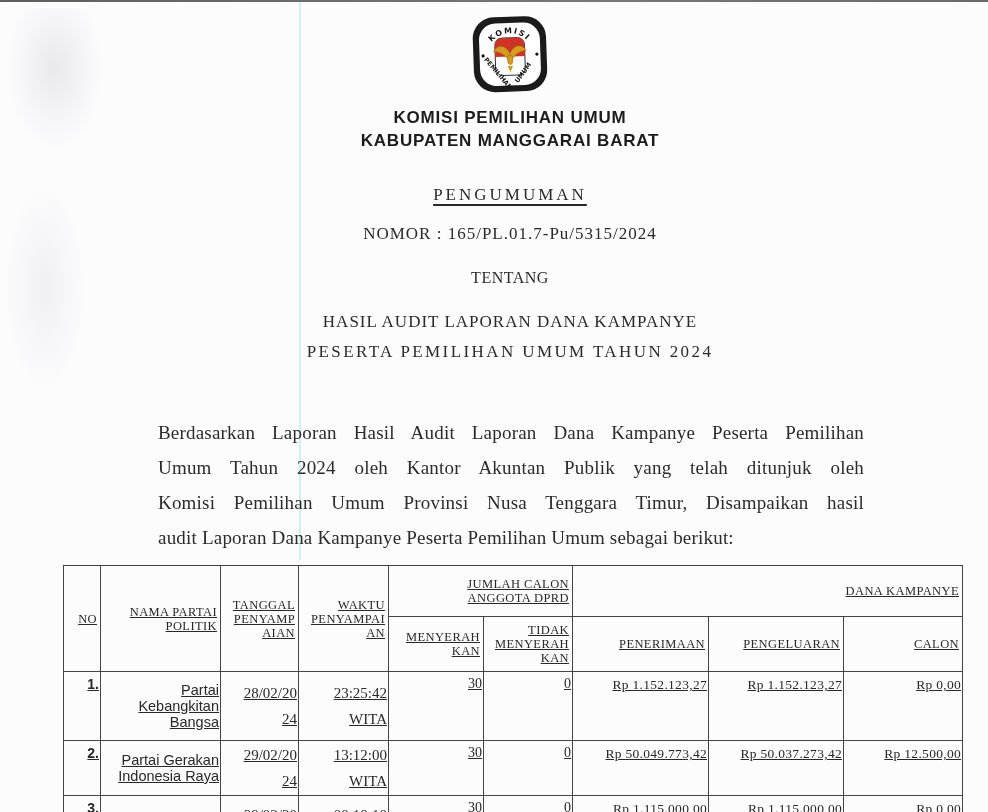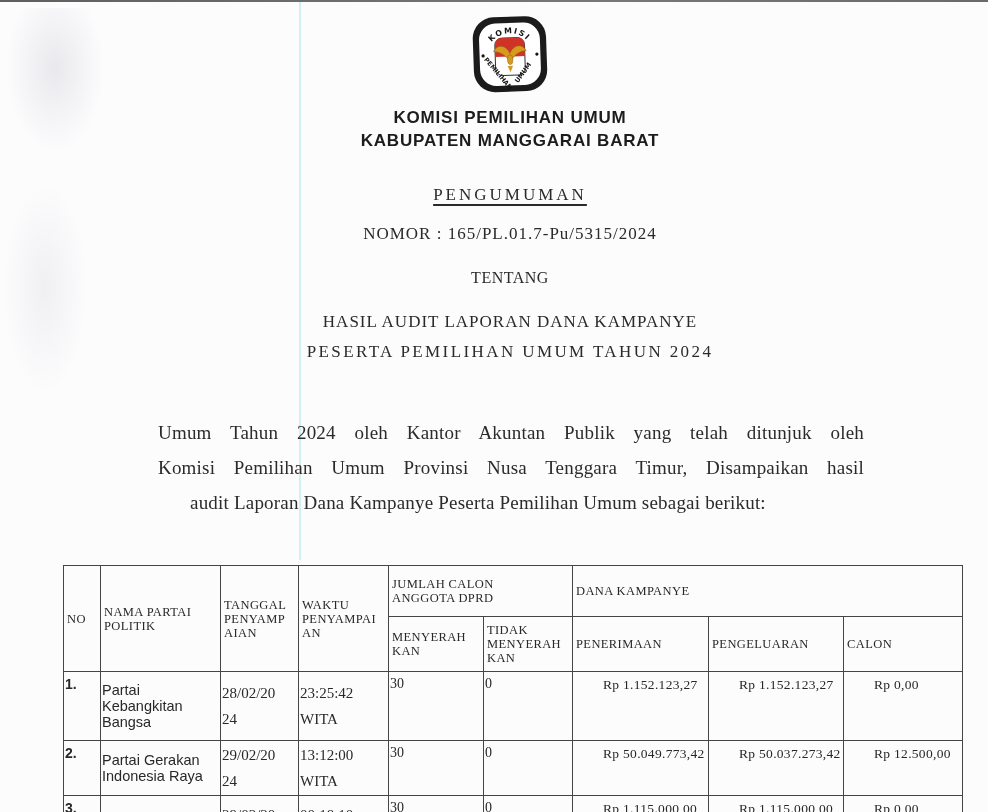--- a/index.html
+++ b/index.html
@@ -27,26 +27,26 @@
   #announcement { top:185px; font-size:17px; letter-spacing:3px; color:#2a2a2a;
     text-decoration:underline; text-underline-offset:4px; text-decoration-thickness:1.5px; }
   #number-line { top:224px; font-size:17px; letter-spacing:1px; color:#2a2a2a; }
   #about { top:269px; font-size:16px; letter-spacing:.5px; color:#2a2a2a; }
   #subject1 { top:312px; font-size:17px; letter-spacing:1px; color:#2a2a2a; }
   #subject2 { top:342px; font-size:17px; letter-spacing:2.4px; color:#2a2a2a; }
   
   #body-par { position:absolute; top:415px; left:158px; width:706px;
     font-size:19px; line-height:35px; letter-spacing:.2px; color:#2b2b2b; }
   .par-line { text-align:justify; text-align-last:justify; }
-  .par-line.last { text-align-last:left;margin-left:32px; }
+  .par-line.last { text-align-last:left; }
   
   #audit-table { position:absolute; top:565px; left:63px; width:899px;
     border-collapse:collapse; table-layout:fixed; color:#282828; }
   #audit-table th, #audit-table td { border:1px solid #454545; white-space:pre-line;
-    text-align:left; overflow:hidden; }
+    text-align:right; overflow:hidden;text-decoration:underline; }
   #audit-table th { font-weight:normal; font-size:12.5px; letter-spacing:.4px;
     line-height:14px; vertical-align:middle; padding:2px 3px; }
   tr.h1 th { height:46px; }
   tr.h2 th { height:50px;margin-left:44px; }
   tr.r0 td { height:62px; }
   tr.r1 td { height:44px; }
   tr.r2 td { height:58px; }
   .c-no  { font-family:"Liberation Sans", sans-serif; font-weight:700; font-size:14px;
     vertical-align:top; padding-top:4px; }
   .c-nama{ font-family:"Liberation Sans", sans-serif; font-size:14.5px; line-height:16px;
@@ -88,20 +88,21 @@
 
   <div id="org1" class="cline org">KOMISI PEMILIHAN UMUM</div>
   <div id="org2" class="cline org">KABUPATEN MANGGARAI BARAT</div>
   <div id="announcement" class="cline">PENGUMUMAN</div>
   <div id="number-line" class="cline">NOMOR : 165/PL.01.7-Pu/5315/2024</div>
   <div id="about" class="cline">TENTANG</div>
   <div id="subject1" class="cline">HASIL AUDIT LAPORAN DANA KAMPANYE</div>
   <div id="subject2" class="cline">PESERTA PEMILIHAN UMUM TAHUN 2024</div>
 
   <div id="body-par">
+    <div class="par-line">Berdasarkan Laporan Hasil Audit Laporan Dana Kampanye Peserta Pemilihan</div>
     <div class="par-line">Umum Tahun 2024 oleh Kantor Akuntan Publik yang telah ditunjuk oleh</div>
     <div class="par-line">Komisi Pemilihan Umum Provinsi Nusa Tenggara Timur, Disampaikan hasil</div>
     <div class="par-line last">audit Laporan Dana Kampanye Peserta Pemilihan Umum sebagai berikut:</div>
   </div>
 
   <table id="audit-table">
     <colgroup>
       <col style="width:37px">
         <col style="width:120px">
         <col style="width:78px">

